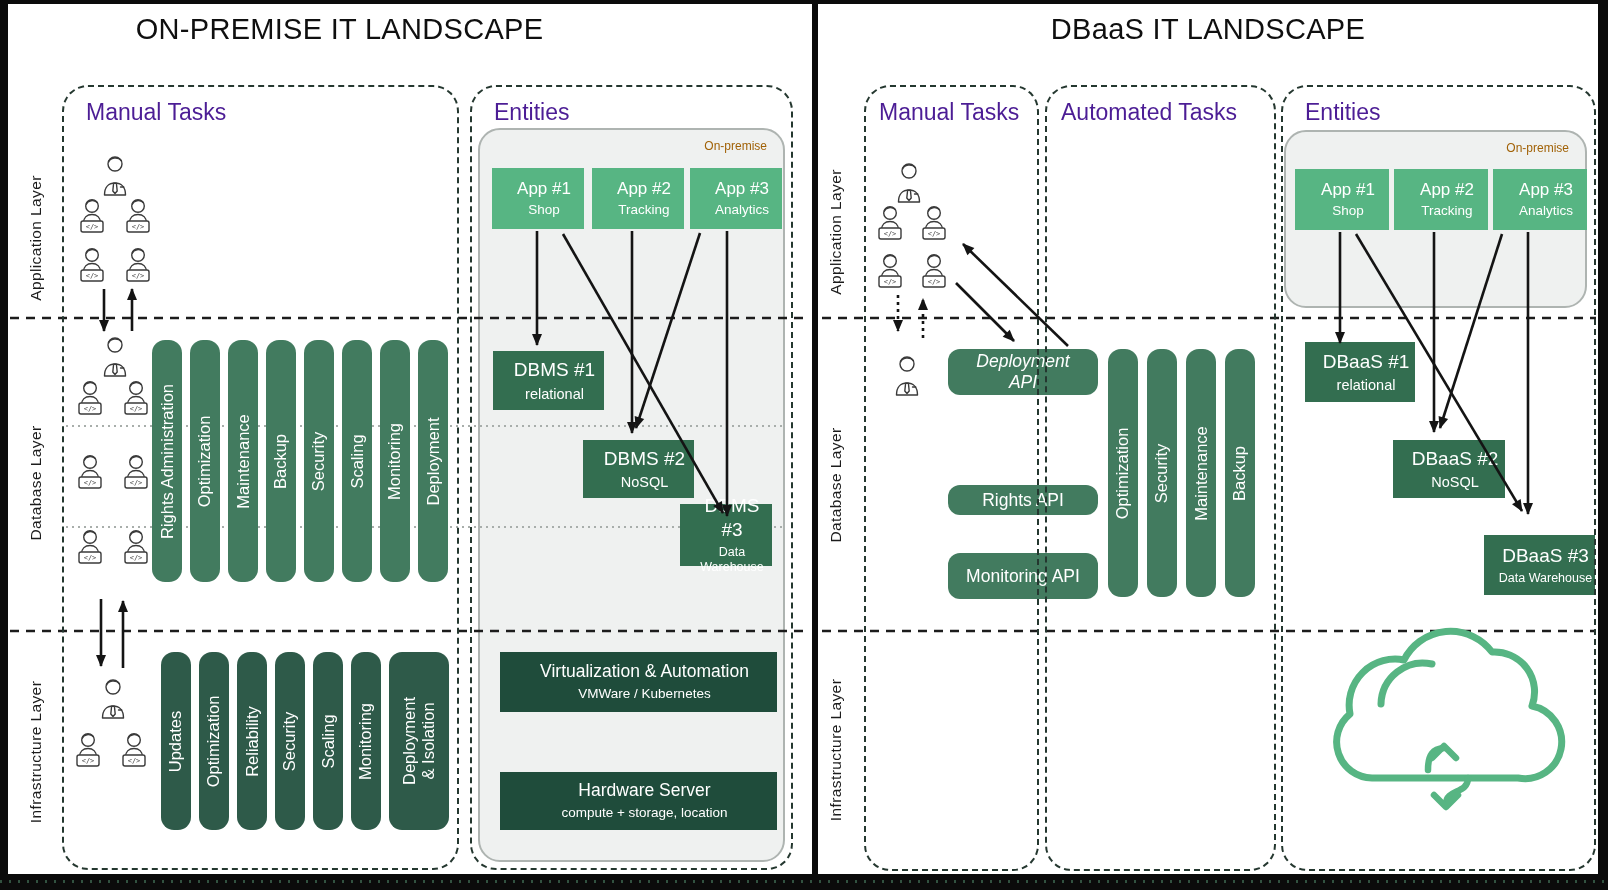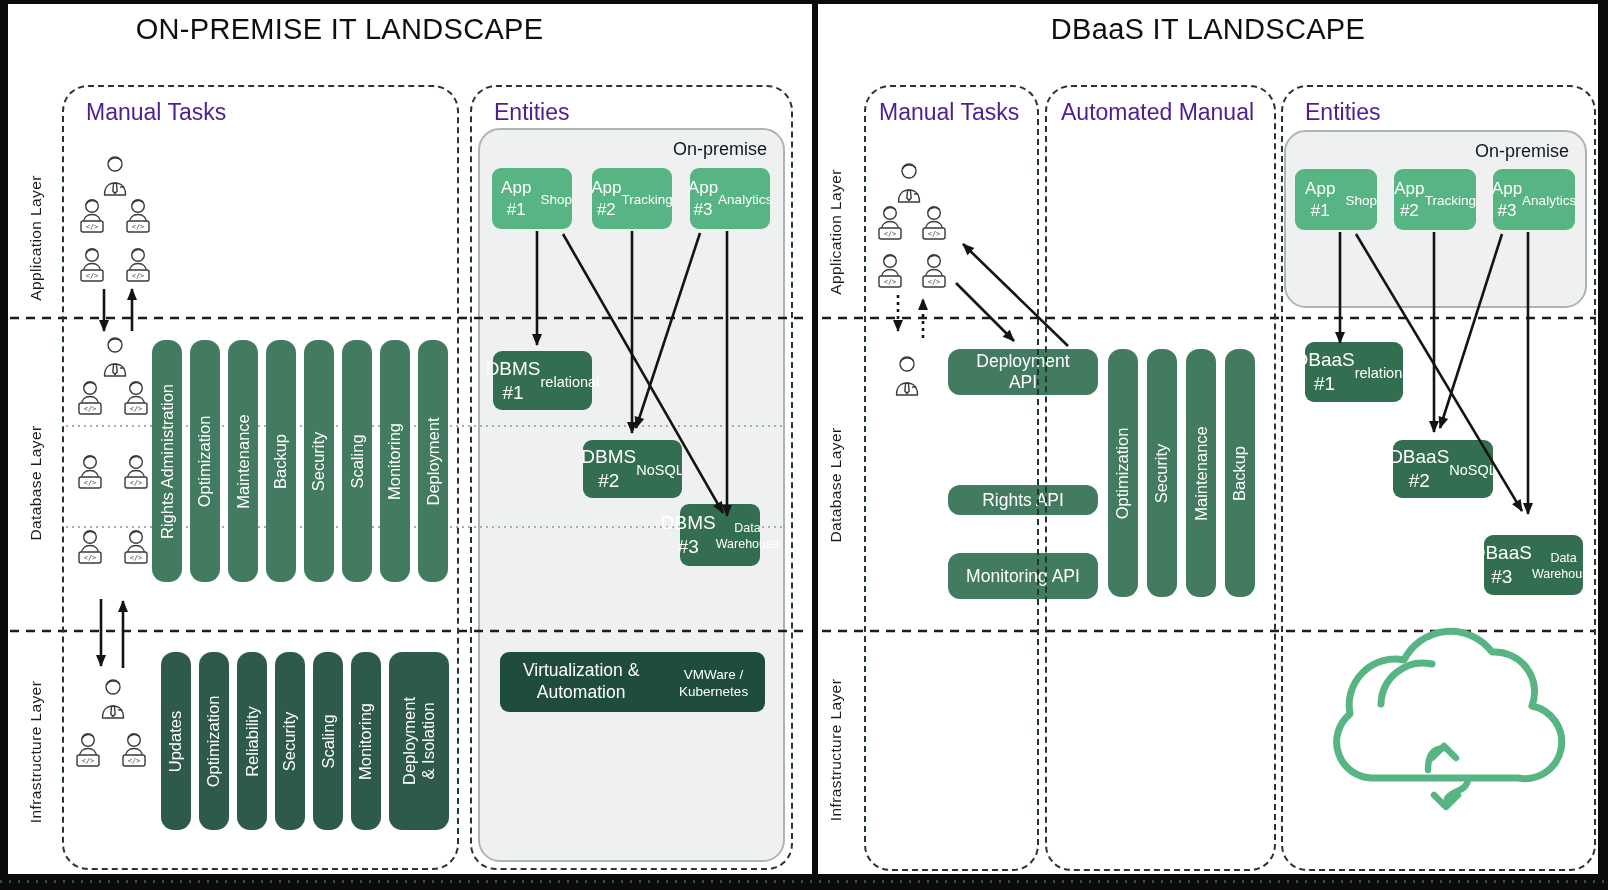--- a/index.html
+++ b/index.html
@@ -11,44 +11,44 @@
   
   .panel-title{position:absolute;top:13px;font-size:29px;font-weight:500;letter-spacing:.3px;color:#0f0f0f;text-align:center;z-index:3;}
   .layer-label{position:absolute;font-size:15.5px;color:#1c1c1c;letter-spacing:.4px;white-space:nowrap;
                transform:translate(-50%,-50%) rotate(-90deg);z-index:3;}
   
   .section{position:absolute;border:2.5px dashed #24372f;border-radius:26px;z-index:4;pointer-events:none;}
   .section-label{position:absolute;top:12px;left:22px;font-size:23px;color:#4c1d95;white-space:nowrap;}
   
   .graybox{position:absolute;background:#eff1f0;border:2px solid #aeb4b1;border-radius:22px;z-index:1;}
   .greenbox{position:absolute;background:#d8eede;border:2.5px solid #2b6f4f;border-radius:24px;z-index:1;}
-  .corner-label{position:absolute;top:9px;right:16px;font-size:18px;color:#0f172a;}
+  .corner-label{position:absolute;top:9px;right:16px;font-size:12px;color:#a16207;}
   .corner-label.dbaas{font-size:16px;color:#1c5a3e;top:7px;right:14px;}
   
-  .node{position:absolute;border-radius:9px;color:#fff;display:flex;flex-direction:row;
-        align-items:center;justify-content:center;text-align:center;z-index:3;line-height:1.25;}
+  .node{position:absolute;border-radius:0;color:#fff;display:flex;flex-direction:column;
+        align-items:center;justify-content:center;text-align:center;z-index:3;line-height:1.25;padding-left:12px;}
   .node.app{background:#57b583;}
   .node.dbms{background:#336e50;}
   .node.darkest{background:#1f4c3b;}
   .t1{font-size:17px;}
   .dbms .t1{font-size:19px;}
   .darkest .t1{font-size:17.5px;}
   .t2{font-size:13.5px;margin-top:3px;}
   .dbms .t2{font-size:14.5px;}
   .t2.small{font-size:12.5px;}
   
   .vbar{position:absolute;background:#427b5f;border-radius:13px;display:flex;align-items:center;justify-content:center;z-index:3;}
   .vbar span{transform:rotate(-90deg);white-space:nowrap;color:#fff;font-size:16.5px;}
   .vbar.infra{background:#2e5a49;}
   .vbar.wide span{white-space:normal;width:150px;text-align:center;line-height:1.15;}
   
   .pill{position:absolute;background:#427b5f;border-radius:12px;color:#fff;display:flex;align-items:center;
         justify-content:center;text-align:center;font-size:17.5px;line-height:1.2;z-index:3;}
   .pill span{display:block;}
-  .pill.wrap2 span{max-width:100px;}
+  .pill.wrap2 span{max-width:100px;font-style:italic;}
   
   .person{position:absolute;z-index:3;}
   
   svg.under{position:absolute;left:0;top:0;z-index:2;pointer-events:none;}
   svg.over{position:absolute;left:0;top:0;z-index:6;pointer-events:none;}
 </style>
 </head>
 <body>
 
 <div class="stage">
@@ -90,21 +90,21 @@
   <div class="section" style="left:62px;top:85px;width:393px;height:781px;">
     <div class="section-label">Manual Tasks</div>
   </div>
   <div class="section" style="left:470px;top:85px;width:319px;height:781px;">
     <div class="section-label">Entities</div>
   </div>
   <div class="section" style="left:864px;top:85px;width:171px;height:782px;">
     <div class="section-label" style="left:13px;">Manual Tasks</div>
   </div>
   <div class="section" style="left:1045px;top:85px;width:227px;height:782px;">
-    <div class="section-label" style="left:14px;">Automated Manual</div>
+    <div class="section-label" style="left:14px;">Automated Tasks</div>
   </div>
   <div class="section" style="left:1281px;top:85px;width:311px;height:782px;">
     <div class="section-label">Entities</div>
   </div>
 
   <div class="node app" style="left:492px;top:168px;width:80px;height:61px;">
     <div class="t1">App #1</div>
     <div class="t2">Shop</div>
   </div>
   <div class="node app" style="left:592px;top:168px;width:80px;height:61px;">
@@ -125,20 +125,24 @@
     <div class="t2">NoSQL</div>
   </div>
   <div class="node dbms" style="left:672px;top:504px;width:80px;height:62px;margin-left:8px;">
     <div class="t1">DBMS #3</div>
     <div class="t2 small">Data Warehouse</div>
   </div>
 
   <div class="node darkest" style="left:500px;top:652px;width:265px;height:60px;">
     <div class="t1">Virtualization &amp; Automation</div>
     <div class="t2">VMWare / Kubernetes</div>
+  </div>
+  <div class="node darkest" style="left:500px;top:772px;width:265px;height:58px;">
+    <div class="t1">Hardware Server</div>
+    <div class="t2">compute + storage, location</div>
   </div>
 
   <div class="vbar" style="left:152px;top:340px;width:30px;height:242px;">
       <span>Rights Administration</span>
     </div>
   <div class="vbar" style="left:190px;top:340px;width:30px;height:242px;">
       <span>Optimization</span>
     </div>
   <div class="vbar" style="left:228px;top:340px;width:30px;height:242px;">
       <span>Maintenance</span>

